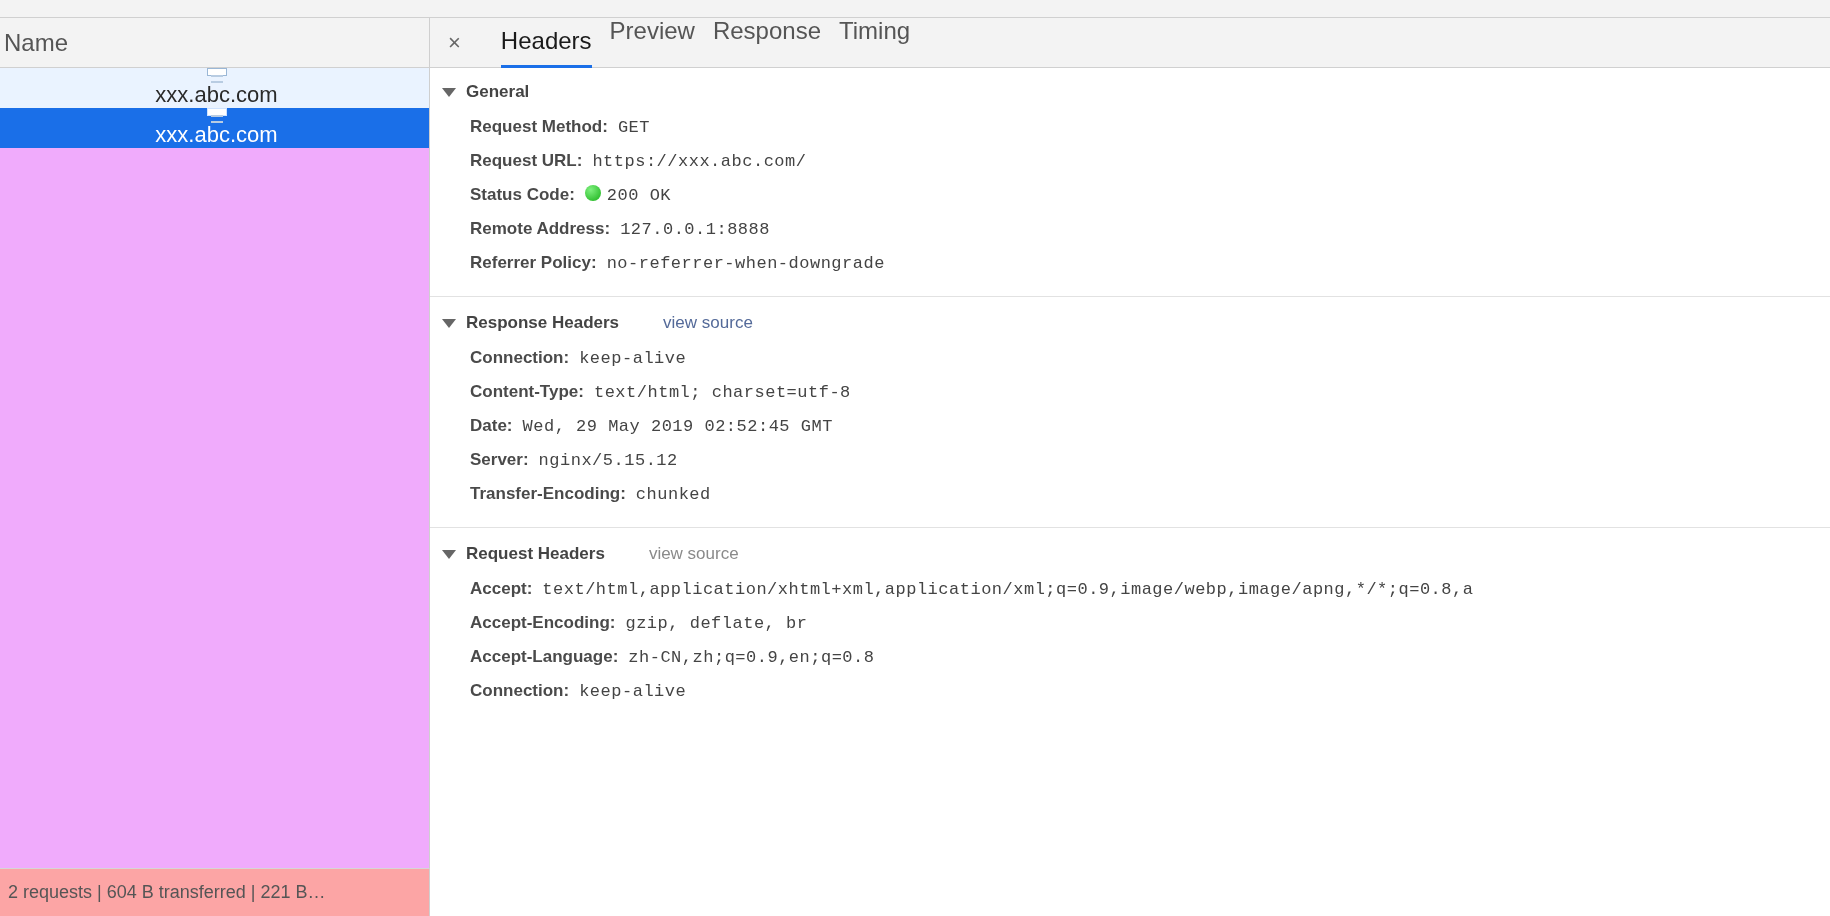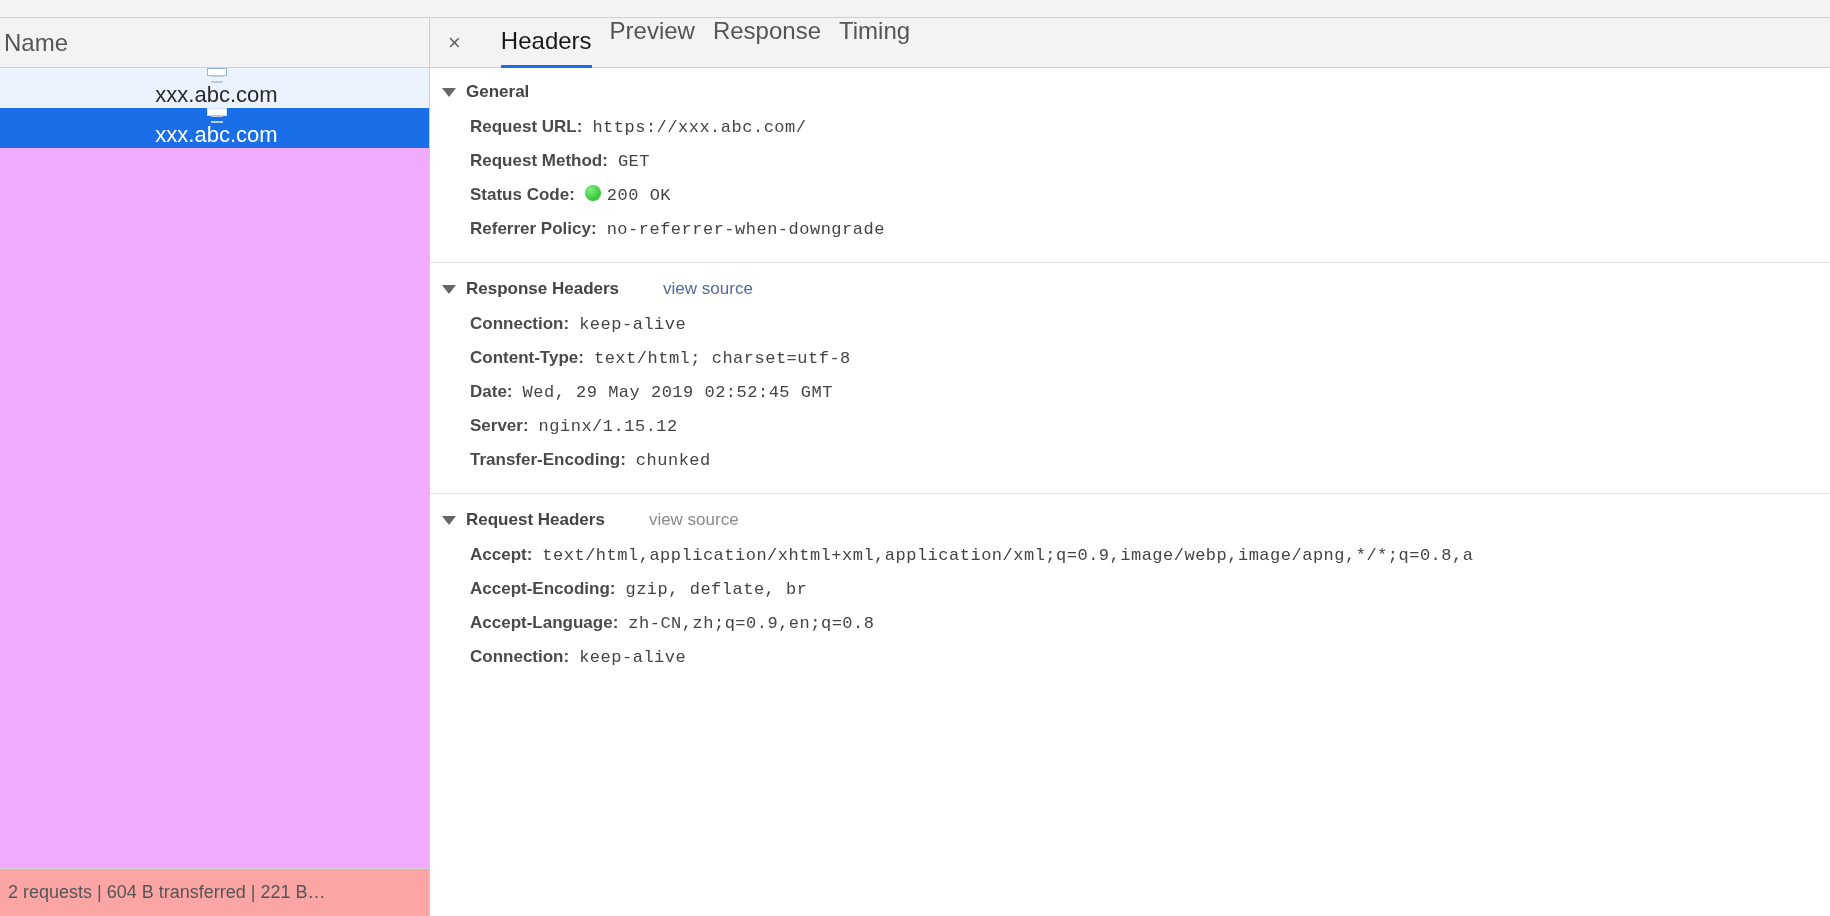--- a/index.html
+++ b/index.html
@@ -199,30 +199,34 @@
     </div>
 
     <div class="details-scroll">
 
       <div class="section-title-row">
         <span class="disclosure"></span>
         <span>General</span>
       </div>
       <div class="kv-list" id="kv-general">
           <div class="kv-row">
+            <span class="k">Request Method</span>
+            <span class="v">GET</span>
+          </div>
+          <div class="kv-row">
             <span class="k">Request URL</span>
             <span class="v">https://xxx.abc.com/</span>
           </div>
           <div class="kv-row">
-            <span class="k">Request Method</span>
-            <span class="v">GET</span>
-          </div>
-          <div class="kv-row">
             <span class="k">Status Code</span>
             <span class="v"><span class="status-dot"></span>200 OK</span>
+          </div>
+          <div class="kv-row">
+            <span class="k">Remote Address</span>
+            <span class="v">127.0.0.1:8888</span>
           </div>
           <div class="kv-row">
             <span class="k">Referrer Policy</span>
             <span class="v">no-referrer-when-downgrade</span>
           </div>
         </div>
 
       <div class="divider"></div>
 
       <div class="section-title-row">
@@ -238,21 +242,21 @@
           <div class="kv-row">
             <span class="k">Content-Type</span>
             <span class="v">text/html; charset=utf-8</span>
           </div>
           <div class="kv-row">
             <span class="k">Date</span>
             <span class="v">Wed, 29 May 2019 02:52:45 GMT</span>
           </div>
           <div class="kv-row">
             <span class="k">Server</span>
-            <span class="v">nginx/1.15.12</span>
+            <span class="v">nginx/5.15.12</span>
           </div>
           <div class="kv-row">
             <span class="k">Transfer-Encoding</span>
             <span class="v">chunked</span>
           </div>
         </div>
 
       <div class="divider"></div>
 
       <div class="section-title-row muted">

